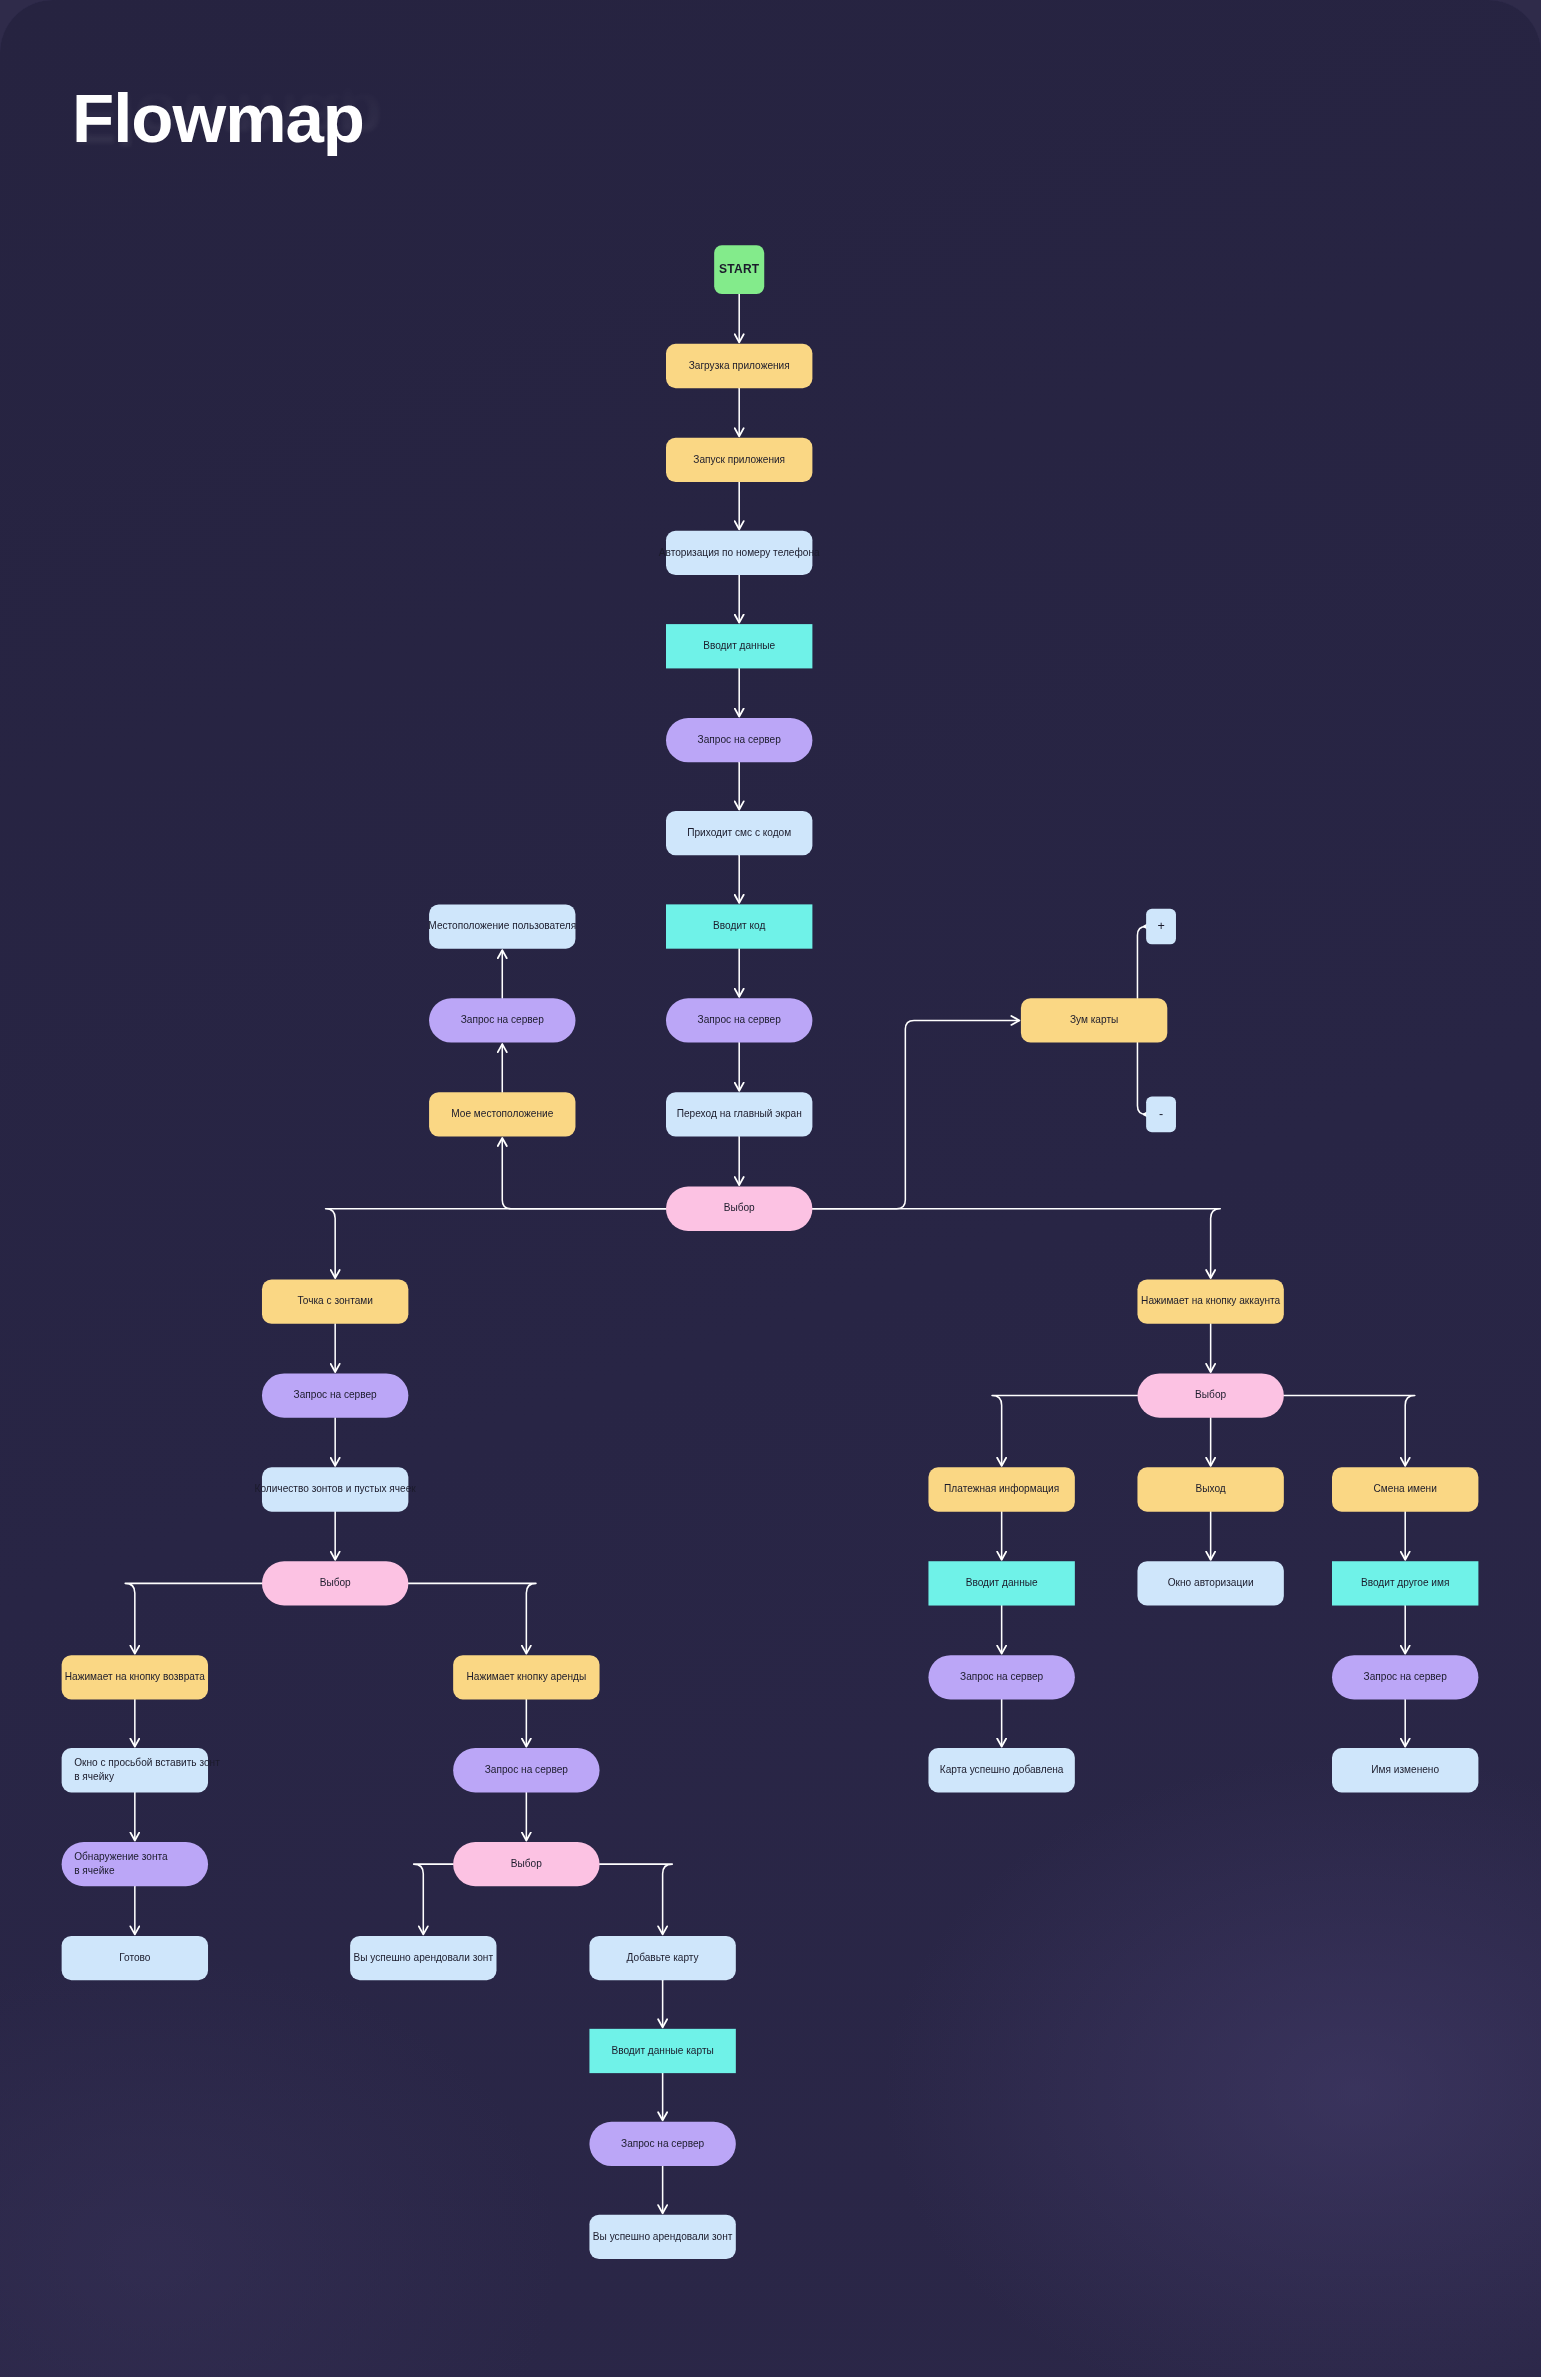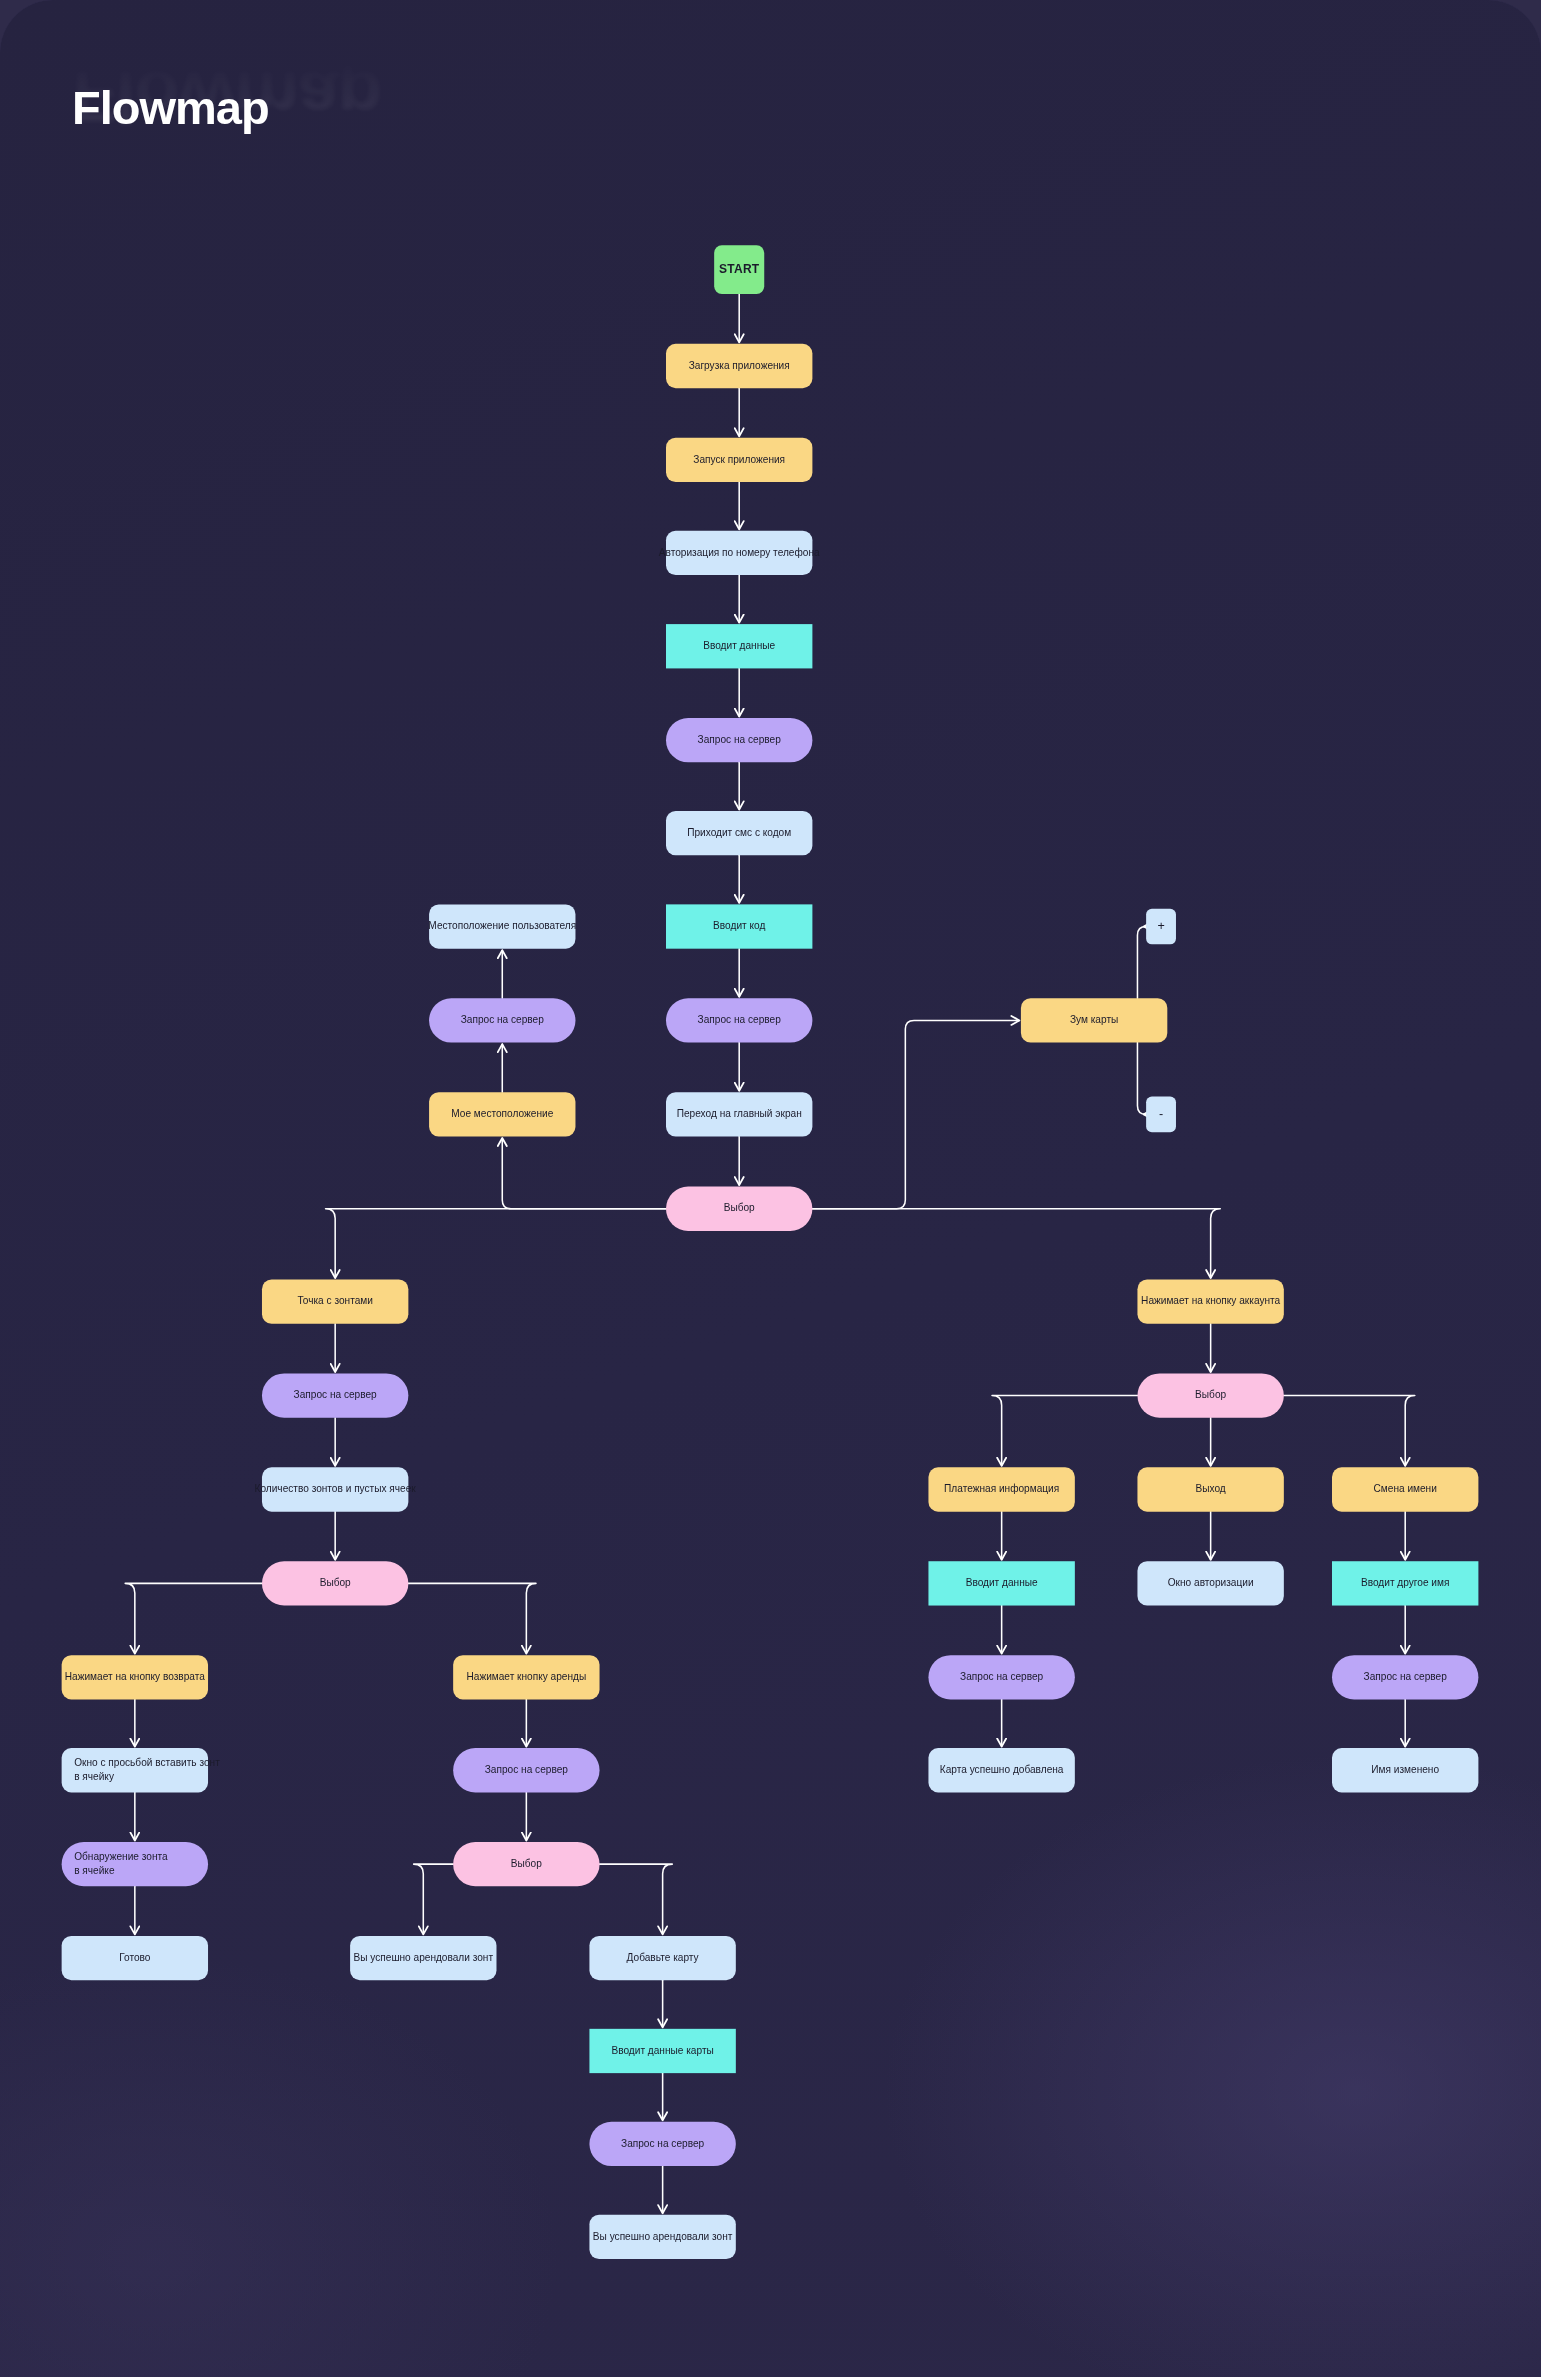--- a/index.html
+++ b/index.html
@@ -36,21 +36,21 @@
     z-index: 1;
   }
   #title-wrap {
     position: absolute;
     left: 72px;
     top: 84px;
     z-index: 5;
     pointer-events: none;
   }
   #page-title {
-    font-size: 47px;
+    font-size: 69px;
     font-weight: 700;
     color: #ffffff;
     letter-spacing: -1px;
     line-height: 1;
     margin: 0;
     white-space: nowrap;
   }
   #title-reflection {
     font-size: 73px;
     font-weight: 700;

